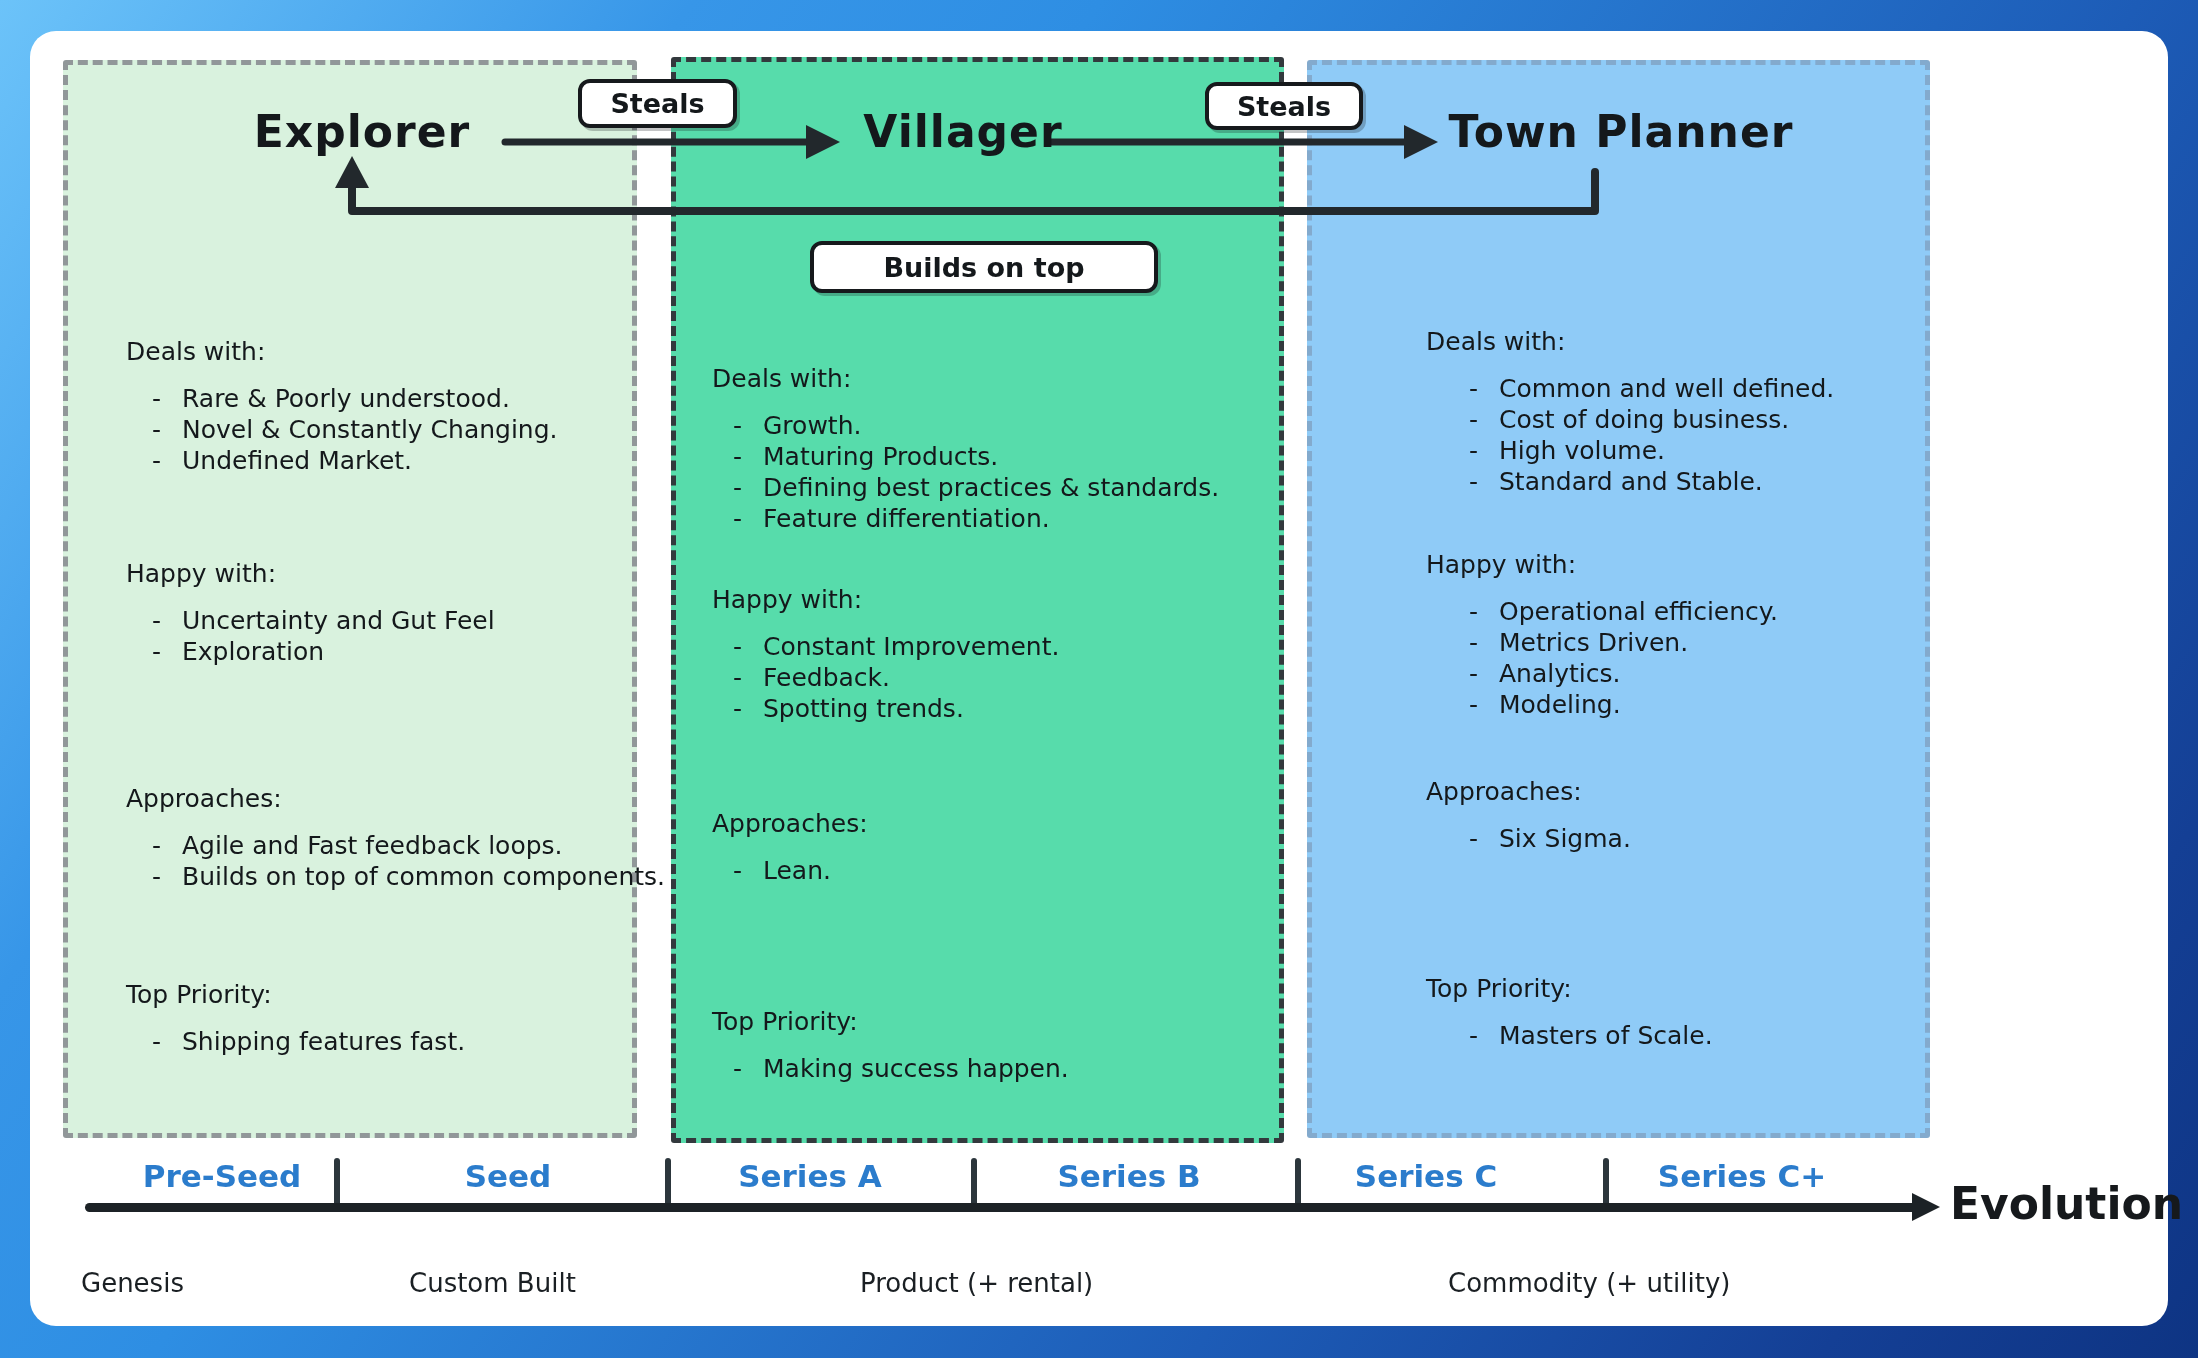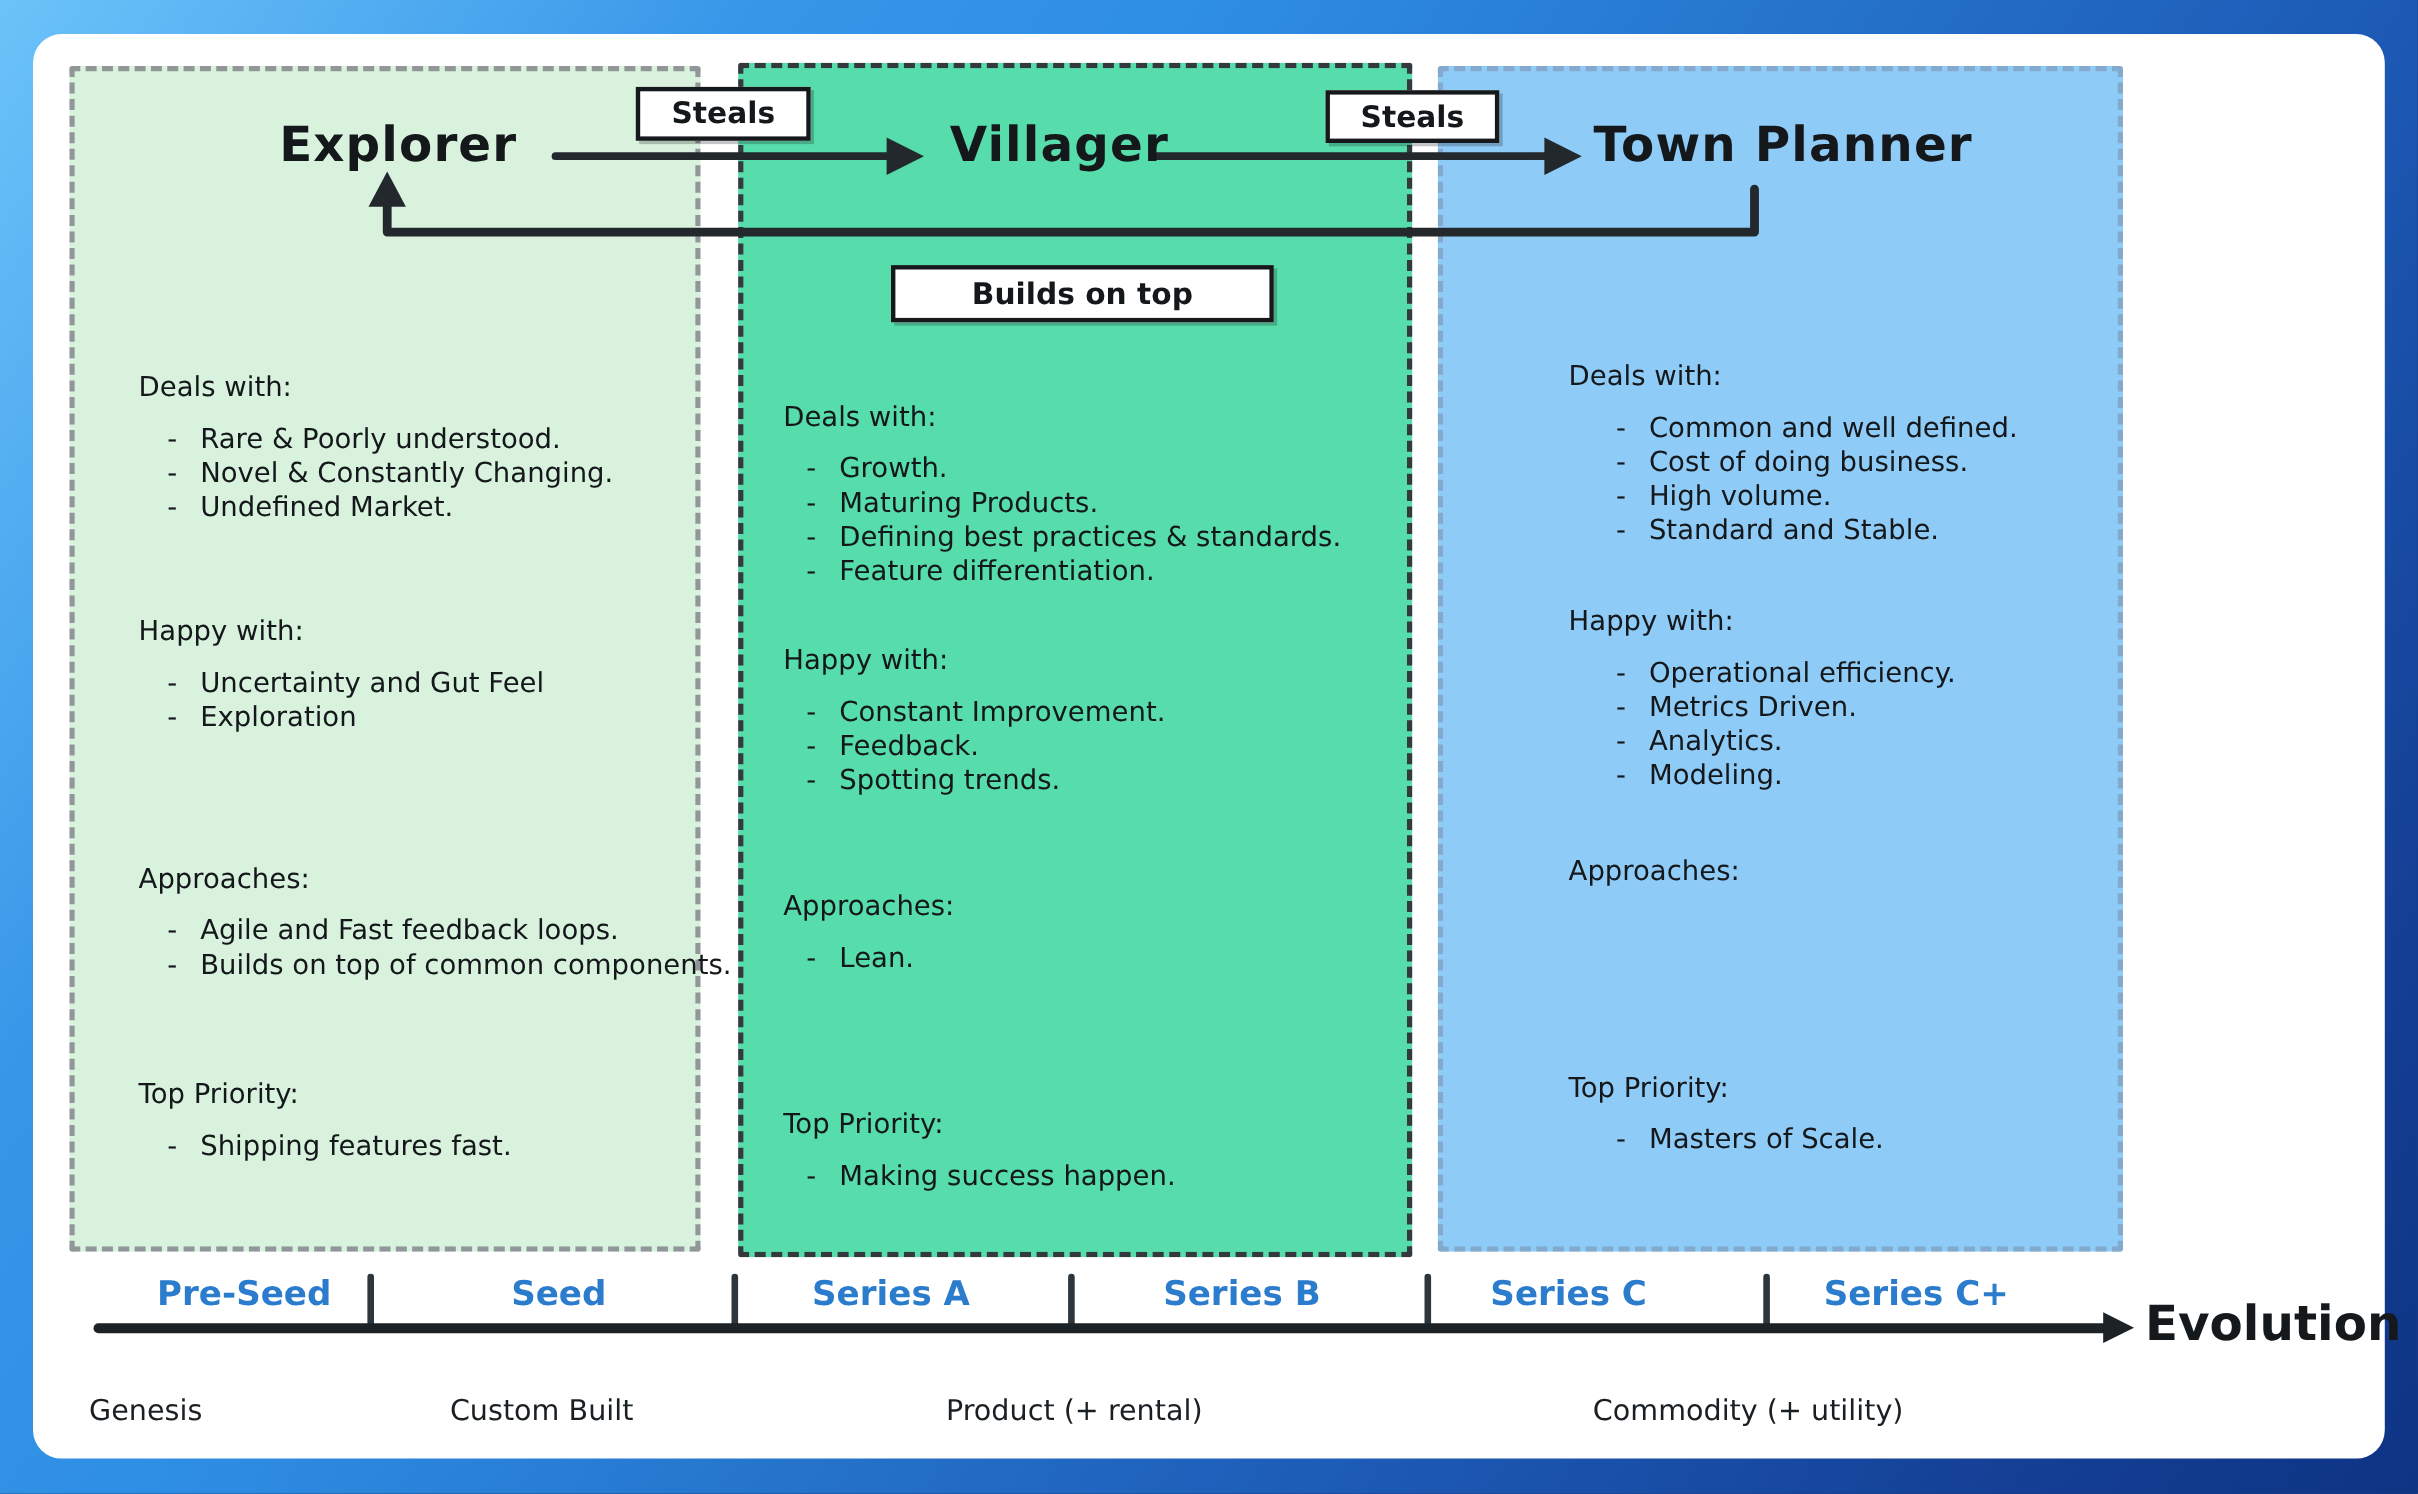--- a/index.html
+++ b/index.html
@@ -16,21 +16,21 @@
   .panel-1{left:671px;top:57px;width:613px;height:1086px;}
   .panel-2{left:1307px;top:60px;width:623px;height:1078px;}
 
   
   .role-title{position:absolute;top:106px;transform:translateX(-50%);font-size:44px;font-weight:700;white-space:nowrap;letter-spacing:1px;}
   .title-0{left:362px;}
   .title-1{left:963px;}
   .title-2{left:1621px;}
 
   
-  .labelbox{position:absolute;box-sizing:border-box;background:#ffffff;border:4px solid #16191c;border-radius:0;
+  .labelbox{position:absolute;box-sizing:border-box;background:#ffffff;border:4px solid #16191c;border-radius:12px;
     display:flex;align-items:center;justify-content:center;font-size:27px;font-weight:600;box-shadow:3px 3px 0 rgba(20,24,27,.25);}
   .steals-1{left:578px;top:79px;width:159px;height:49px;}
   .steals-2{left:1205px;top:82px;width:158px;height:48px;}
   .builds{left:810px;top:241px;width:348px;height:52px;}
 
   
   .sec{position:absolute;right:12px;}
   .panel-0 .sec{left:58px;}
   .panel-1 .sec{left:36px;}
   .panel-2 .sec{left:114px;}
@@ -141,20 +141,23 @@
         <div class="sec-heading">Happy with:</div>
         <div class="items">
           <div class="item">Operational efficiency.</div>
           <div class="item">Metrics Driven.</div>
           <div class="item">Analytics.</div>
           <div class="item">Modeling.</div>
         </div>
       </div>
       <div class="sec sec-2-2">
         <div class="sec-heading">Approaches:</div>
+        <div class="items">
+          <div class="item">Six Sigma.</div>
+        </div>
       </div>
       <div class="sec sec-2-3">
         <div class="sec-heading">Top Priority:</div>
         <div class="items">
           <div class="item">Masters of Scale.</div>
         </div>
       </div>
     </div>
 
   <svg class="arrows" viewBox="0 0 2198 1358" xmlns="http://www.w3.org/2000/svg">

